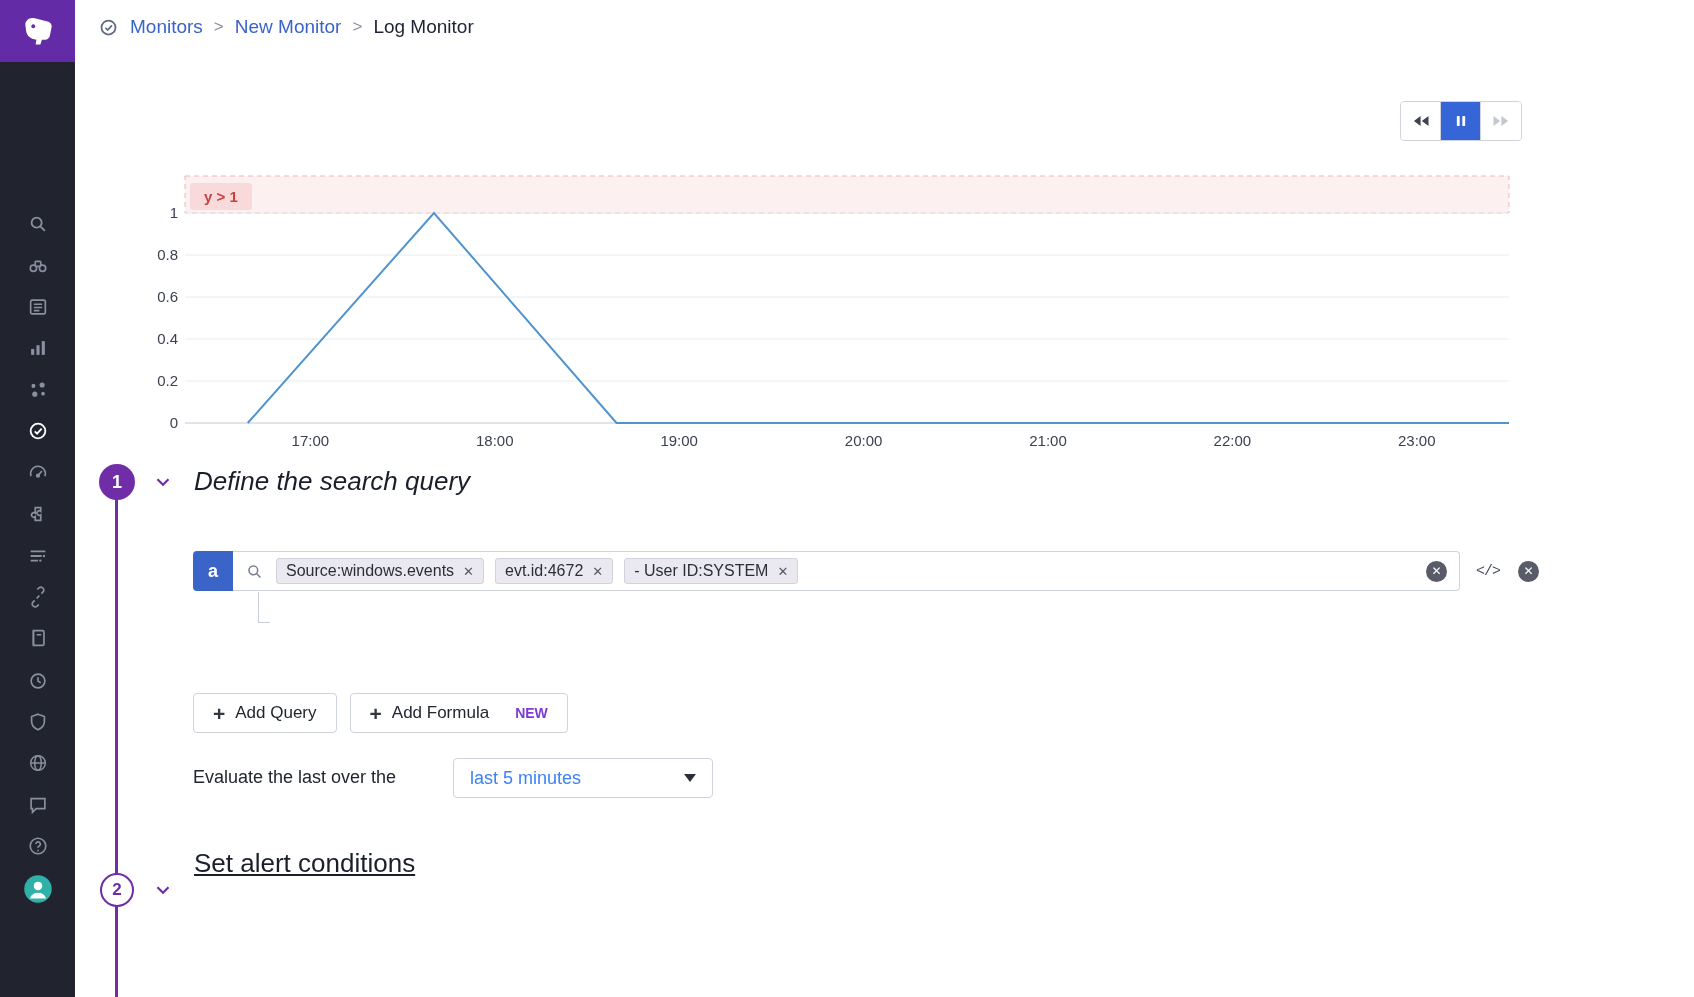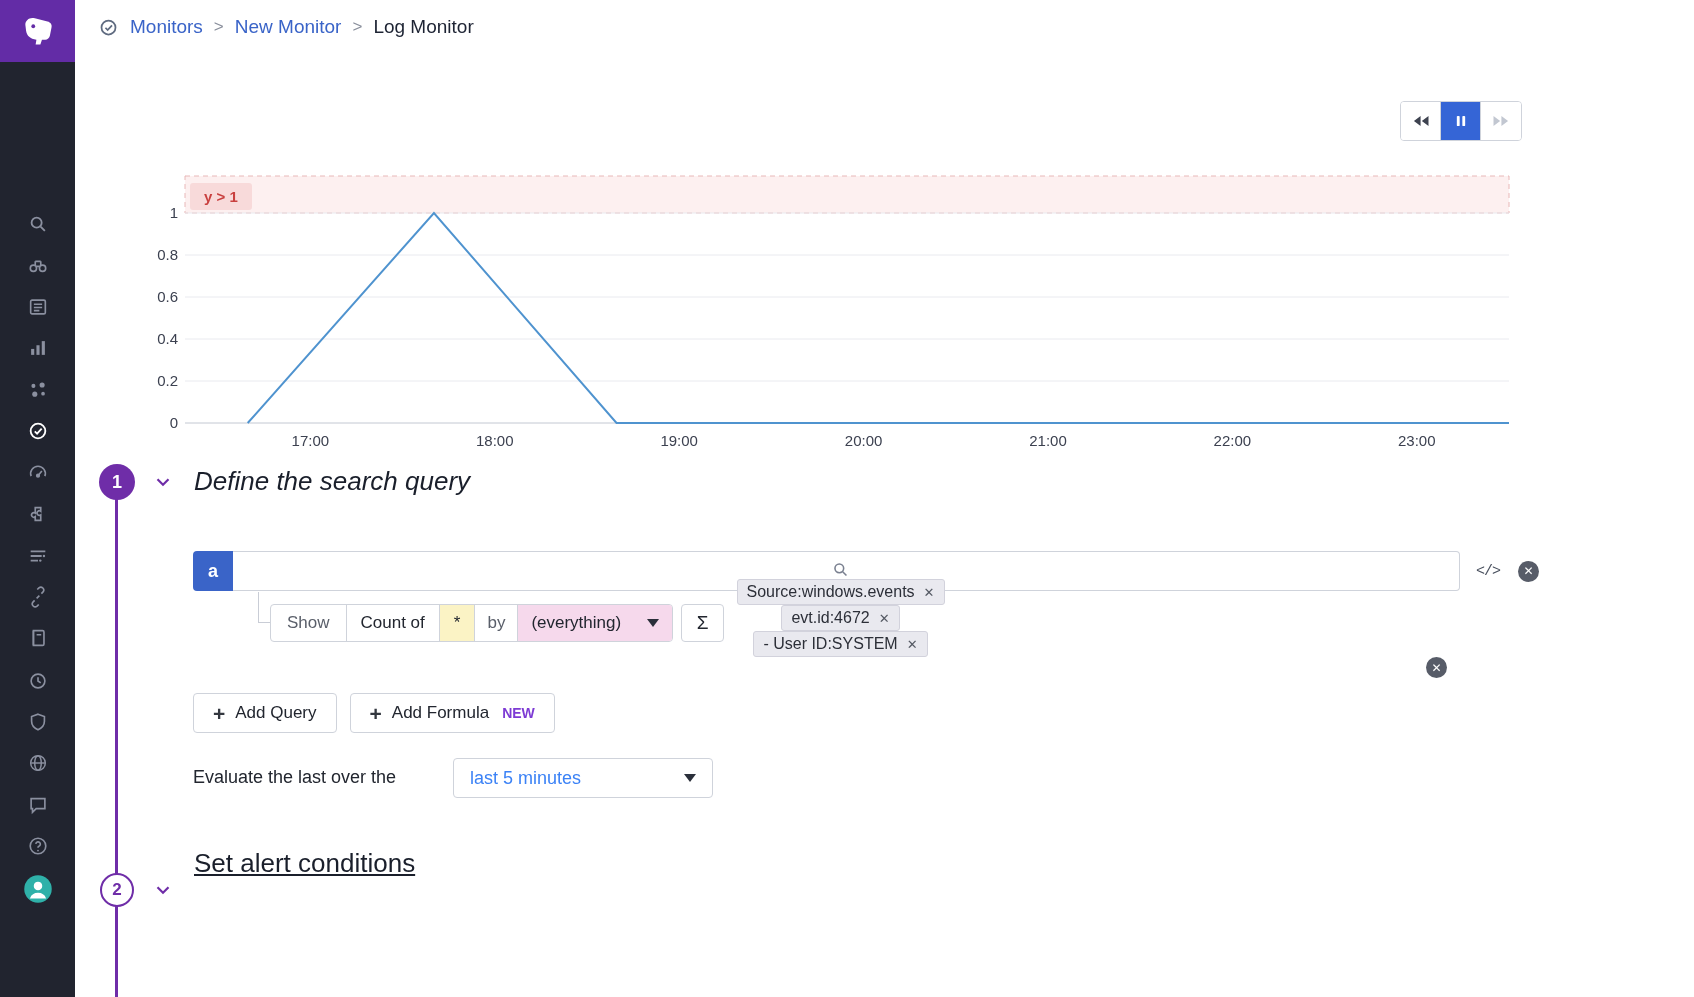--- a/index.html
+++ b/index.html
@@ -53,21 +53,21 @@
   .stepchev svg{width:22px;height:22px;}
   .chev1{left:152px;top:471px;}
   .chev2{left:152px;top:879px;}
   .steptitle{position:absolute;font-size:26px;font-weight:500;color:#1a1f2b;z-index:3;}
   .title1{left:194px;top:466px;font-style:italic;}
   .title2{left:194px;top:848px;text-decoration:underline;}
 
   
   .queryrow{position:absolute;left:193px;top:551px;height:40px;display:flex;align-items:center;z-index:3;}
   .qletter{width:40px;height:40px;background:#3a64c8;color:#fff;font-size:18px;font-weight:bold;display:flex;align-items:center;justify-content:center;border-radius:4px 0 0 4px;}
-  .qinput{width:1227px;height:40px;border:1px solid #cfd3db;border-left:none;border-radius:0 4px 4px 0;background:#fff;display:flex;align-items:center;padding:8px 12px;cursor:text;flex-direction:column;}
+  .qinput{width:1227px;height:40px;border:1px solid #cfd3db;border-left:none;border-radius:0 4px 4px 0;background:#fff;display:flex;align-items:center;padding:0 12px;cursor:text;}
   .qsearch{color:#7a8090;display:flex;margin-right:12px;}
   .qsearch svg{width:19px;height:19px;}
   .tag{display:flex;align-items:center;background:#e9e9ef;border:1px solid #d2d2dc;border-radius:3px;padding:3px 9px;font-size:16px;color:#2c2f38;margin-right:11px;cursor:pointer;}
   .tag .tx{margin-left:9px;color:#555a64;font-size:13px;}
   .clearcirc{margin-left:auto;width:21px;height:21px;border-radius:50%;background:#575c68;color:#fff;font-size:12px;display:flex;align-items:center;justify-content:center;cursor:pointer;flex:0 0 auto;}
   .codeicon{margin-left:16px;font-family:"Liberation Mono","DejaVu Sans Mono",monospace;font-size:15px;color:#49505e;cursor:pointer;letter-spacing:-1px;}
   .rowclear{margin-left:18px;width:21px;height:21px;border-radius:50%;background:#575c68;color:#fff;font-size:12px;display:flex;align-items:center;justify-content:center;cursor:pointer;}
 
   .connector{position:absolute;left:258px;top:592px;width:12px;height:31px;border-left:1px solid #c9cdd6;border-bottom:1px solid #c9cdd6;z-index:2;}
 
@@ -80,21 +80,21 @@
   .seg-star{padding:0 14px;background:#fbf3c5;border-left:1px solid #cfd3db;cursor:pointer;}
   .seg-by{padding:0 12px;border-left:1px solid #cfd3db;color:#5a5f6a;}
   .seg-group{padding:0 13px;background:#f6d9ec;border-left:1px solid #cfd3db;cursor:pointer;gap:26px;}
   .dtri{width:0;height:0;border-left:6px solid transparent;border-right:6px solid transparent;border-top:8px solid #2a2f3a;}
   .sigma{width:43px;height:38px;border:1px solid #cfd3db;border-radius:4px;background:#fff;font-size:19px;color:#22262f;display:flex;align-items:center;justify-content:center;cursor:pointer;}
 
   
   .addrow{position:absolute;left:193px;top:693px;display:flex;gap:13px;z-index:3;}
   .addbtn{height:40px;border:1px solid #cfd3db;border-radius:4px;background:#fff;display:flex;align-items:center;gap:10px;padding:0 19px;font-size:17px;color:#22262f;cursor:pointer;font-family:inherit;}
   .plus{font-size:21px;font-weight:bold;color:#33373f;line-height:1;}
-  .newbadge{color:#7d3bd4;font-size:14px;font-weight:bold;margin-left:3px;}
+  .newbadge{color:#7d3bd4;font-size:14px;font-weight:bold;margin-left:16px;}
 
   
   .evallabel{position:absolute;left:193px;top:767px;font-size:18px;color:#22262f;z-index:3;}
   .evaldrop{position:absolute;left:453px;top:758px;width:260px;height:40px;border:1px solid #cfd3db;border-radius:4px;background:#fff;display:flex;align-items:center;padding:0 16px;font-size:18px;color:#3b82f6;cursor:pointer;z-index:3;}
   .evaldrop .dtri{margin-left:auto;}
 </style>
 </head>
 <body>
 
 <div class="page">
@@ -310,33 +310,20 @@
         <span class="tx">✕</span>
       </span>
       <span class="clearcirc">✕</span>
     </div>
     <span class="codeicon">&lt;/&gt;</span>
     <span class="rowclear">✕</span>
   </div>
 
   <div class="connector"></div>
 
-  <div class="showrow">
-    <div class="showgroup">
-      <span class="seg seg-show">Show</span>
-      <span class="seg seg-count">Count of</span>
-      <span class="seg seg-star">*</span>
-      <span class="seg seg-by">by</span>
-      <span class="seg seg-group">
-        <span>(everything)</span>
-        <span class="dtri"></span>
-      </span>
-    </div>
-    <button class="sigma">Σ</button>
-  </div>
 
   <div class="addrow">
     <button class="addbtn">
       <span class="plus">+</span>
       <span>Add Query</span>
     </button>
     <button class="addbtn">
       <span class="plus">+</span>
       <span>Add Formula</span>
       <span class="newbadge">NEW</span>

